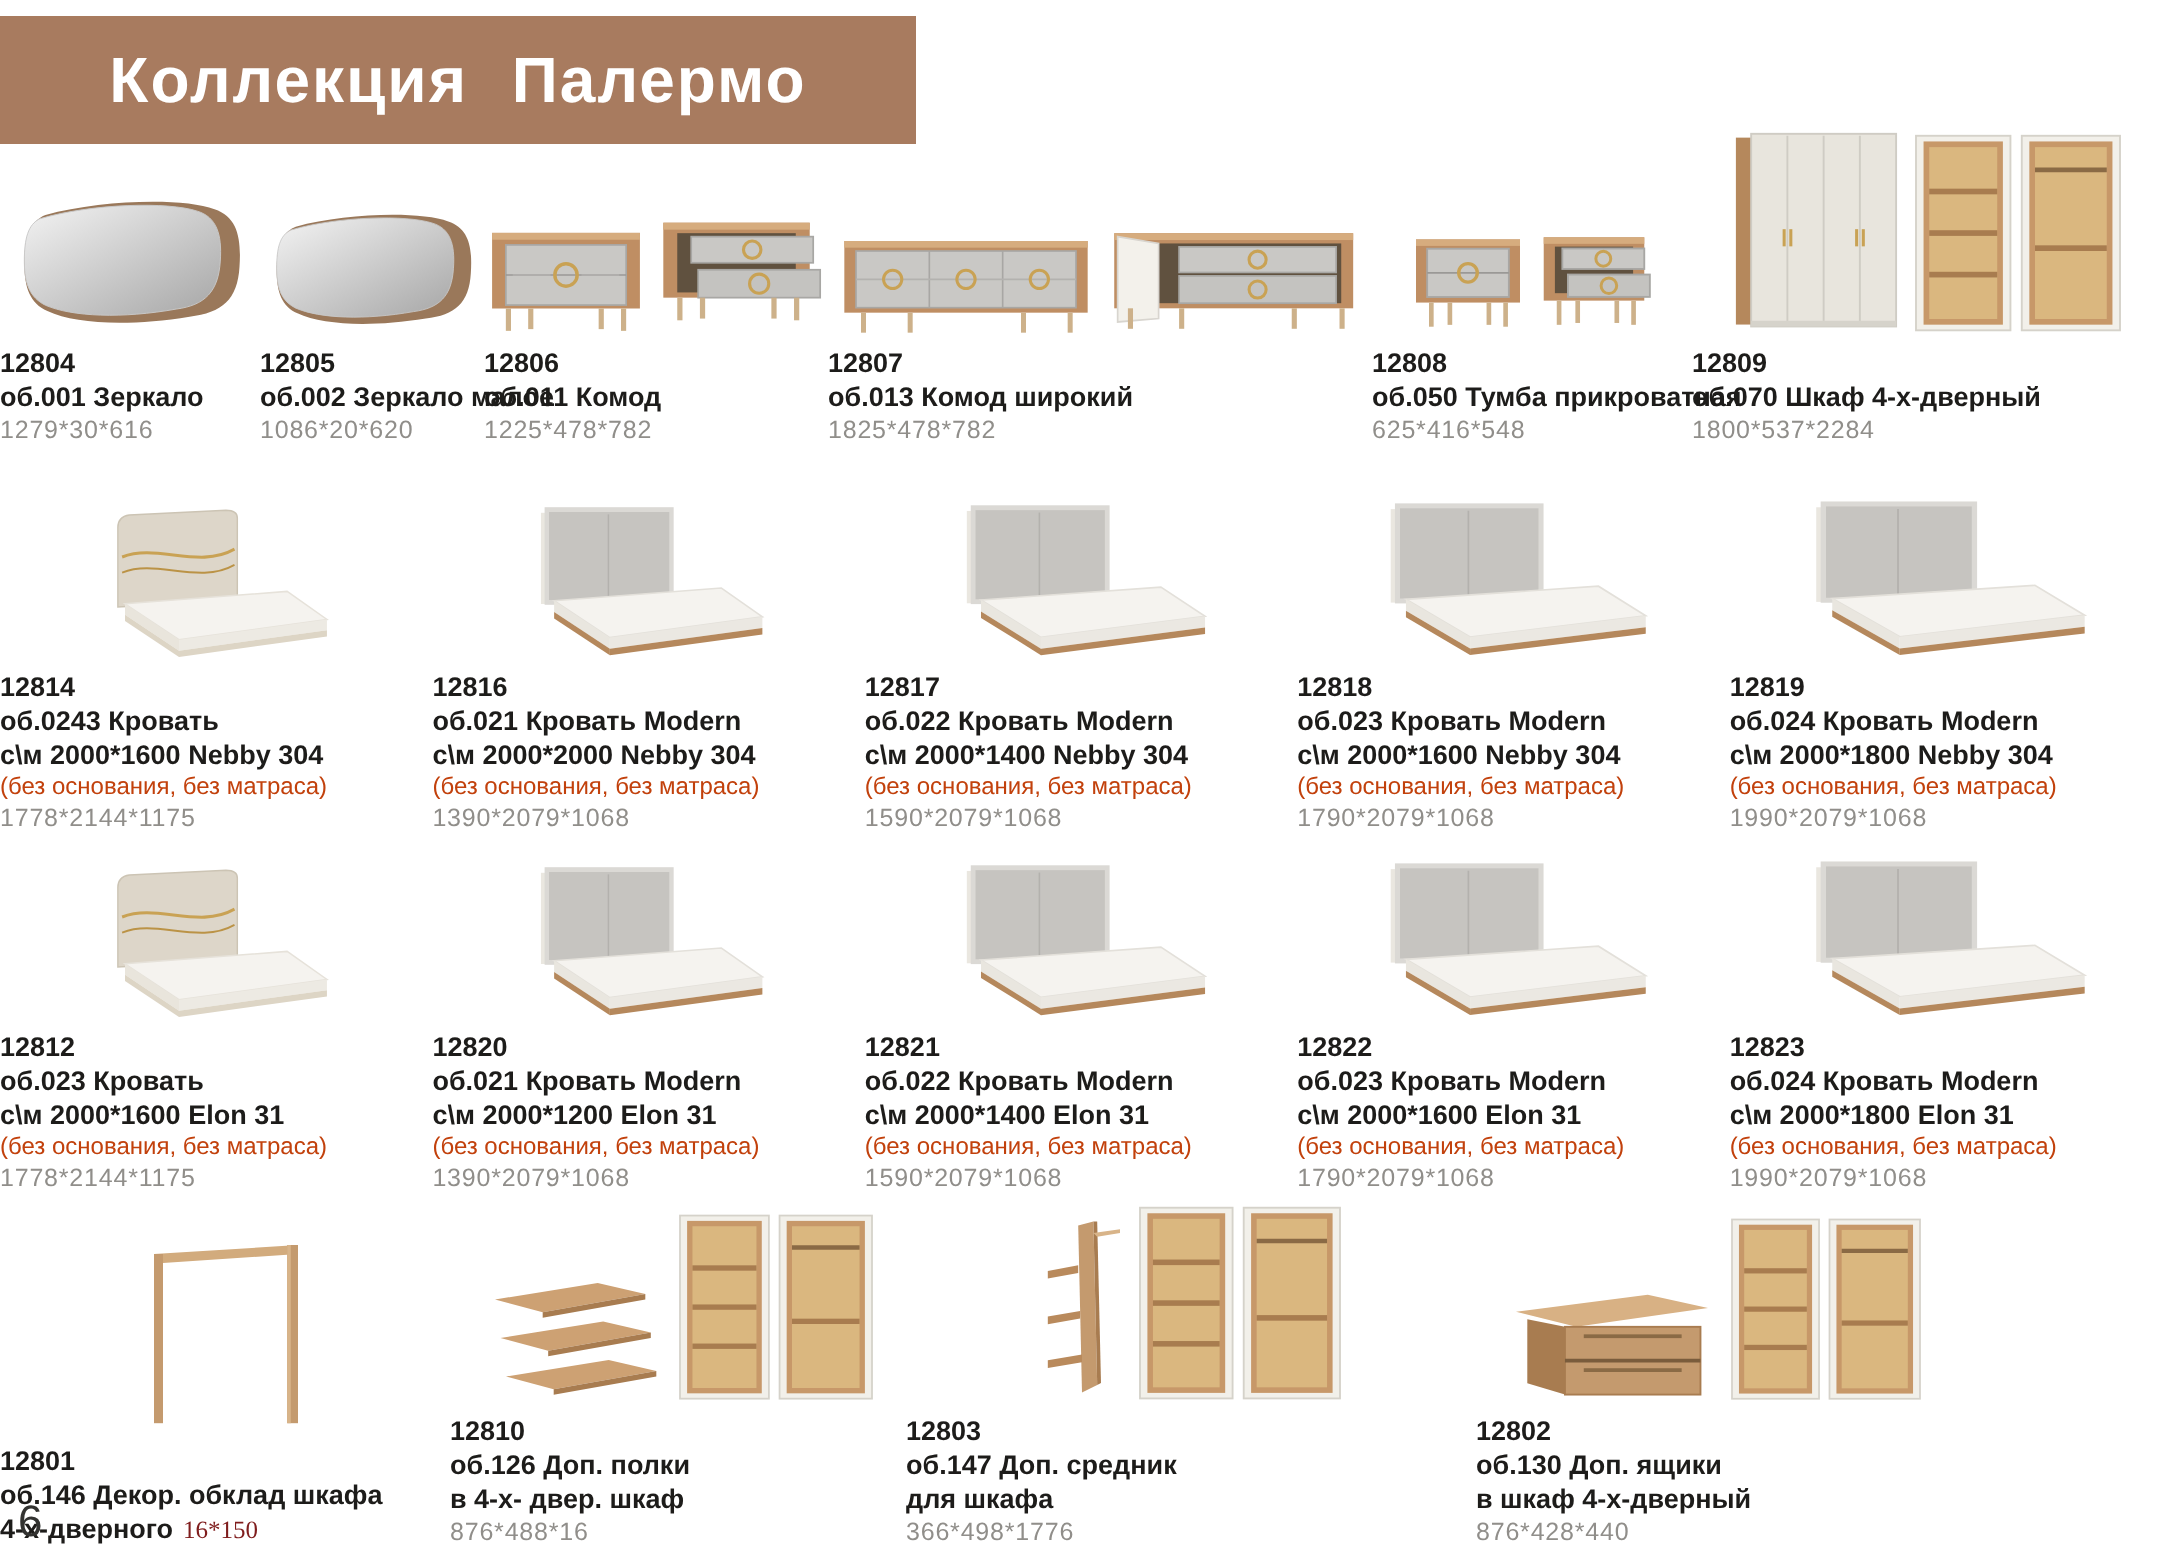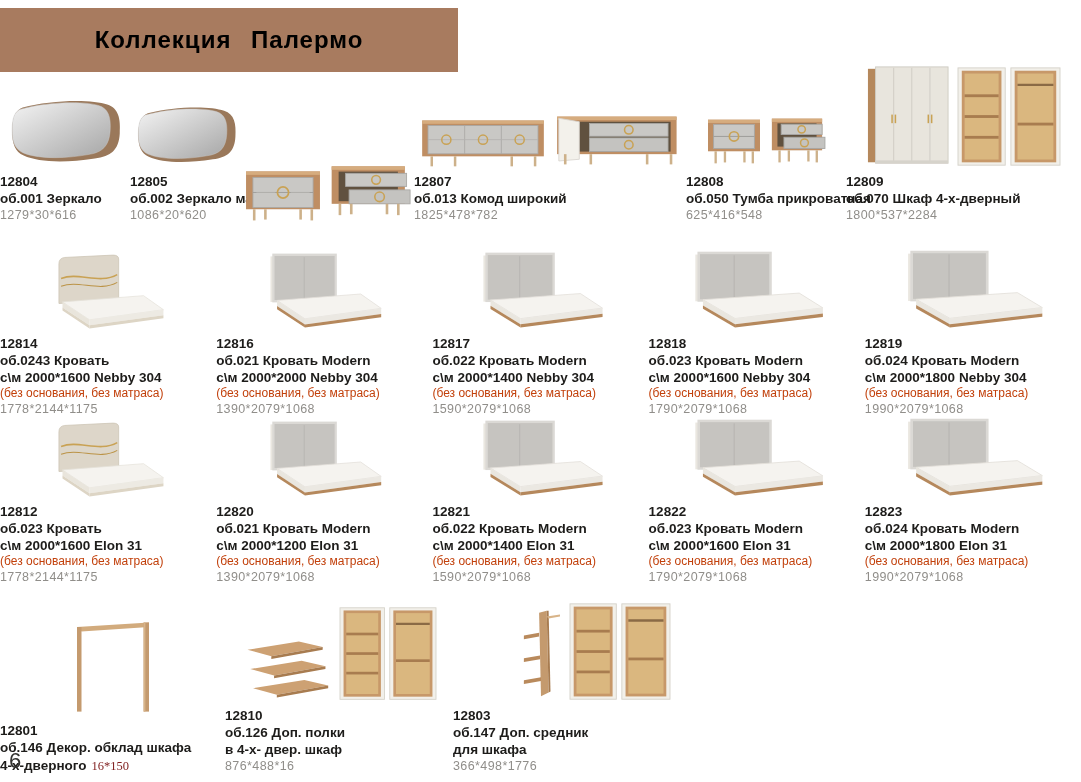--- a/index.html
+++ b/index.html
@@ -5,26 +5,26 @@
   html,body{margin:0;padding:0;}
   body{
     width:1081px;height:782px;position:relative;overflow:hidden;
     background:#ffffff;font-family:"Liberation Sans",sans-serif;
   }
   .banner{
     position:absolute;left:0;top:8px;width:458px;height:64px;
     background:#a87b5f;display:flex;align-items:center;justify-content:center;
   }
   .banner .title{
-    color:#000000;font-size:24px;font-weight:bold;letter-spacing:1px;word-spacing:12px;
+    color:#ffffff;font-size:32px;font-weight:bold;letter-spacing:1px;word-spacing:12px;
   }
   .row{position:absolute;left:0;width:1081px;display:flex;box-sizing:border-box;}
   .row1{top:56px;}
   .row2{top:236px;}
-  .row3{top:404px;}
+  .row3{top:416px;}
   .row4{top:588px;}
   .card{display:flex;flex-direction:column;align-items:center;justify-content:flex-end;flex:0 0 auto;}
   .row2 .card,.row3 .card{flex:1 1 0;}
   .pic{display:flex;align-items:flex-end;justify-content:center;gap:6px;width:100%;}
   .row1 .pic{height:112px;}
   .row2 .pic,.row3 .pic{height:94px;}
   .row4 .pic{height:114px;}
   .cap{width:100%;text-align:left;margin-top:5px;}
   .cap div{white-space:nowrap;}
   .code,.nm{font-size:13.5px;font-weight:bold;color:#1d1c1a;line-height:17px;}
@@ -236,20 +236,25 @@
   </div>
   <div class="card" style="width:172px">
     <div class="pic">
       <svg width="78" height="55" viewBox="0 0 90 64">
           <use href="#sym-komod"></use>
         </svg>
       <svg width="84" height="61" viewBox="0 0 96 70">
           <use href="#sym-komod-open"></use>
         </svg>
     </div>
+    <div class="cap">
+      <div class="code">12806</div>
+      <div class="nm">об.011 Комод</div>
+      <div class="dims">1225*478*782</div>
+    </div>
   </div>
   <div class="card" style="width:272px">
     <div class="pic">
       <svg width="126" height="50" viewBox="0 0 150 60">
           <use href="#sym-komod-wide"></use>
         </svg>
       <svg width="128" height="55" viewBox="0 0 150 64">
           <use href="#sym-komod-wide-open"></use>
         </svg>
     </div>
@@ -475,15 +480,31 @@
           <use href="#sym-wardrobe-open"></use>
         </svg>
     </div>
     <div class="cap">
       <div class="code">12803</div>
       <div class="nm">об.147 Доп.  средник</div>
       <div class="nm">для шкафа</div>
       <div class="dims">366*498*1776</div>
     </div>
   </div>
+  <div class="card" style="width:240px">
+    <div class="pic">
+      <svg width="104" height="64" viewBox="0 0 110 68">
+          <use href="#sym-drawerbox"></use>
+        </svg>
+      <svg width="98" height="94" viewBox="0 0 112 108">
+          <use href="#sym-wardrobe-open"></use>
+        </svg>
+    </div>
+    <div class="cap">
+      <div class="code">12802</div>
+      <div class="nm">об.130 Доп. ящики</div>
+      <div class="nm">в шкаф 4-х-дверный</div>
+      <div class="dims">876*428*440</div>
+    </div>
+  </div>
 </div>
 
 <div class="pagenum">6</div>
 
 </body></html>

